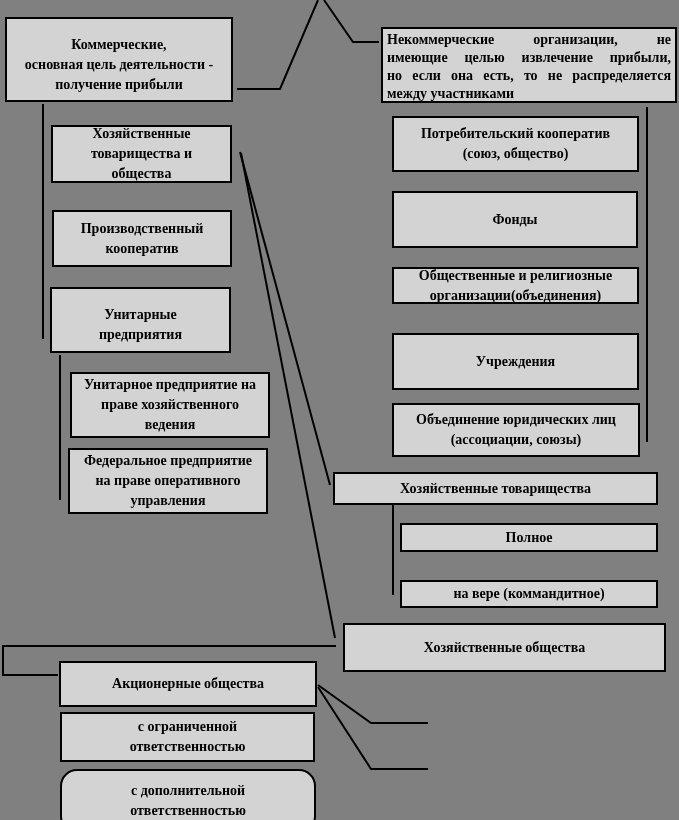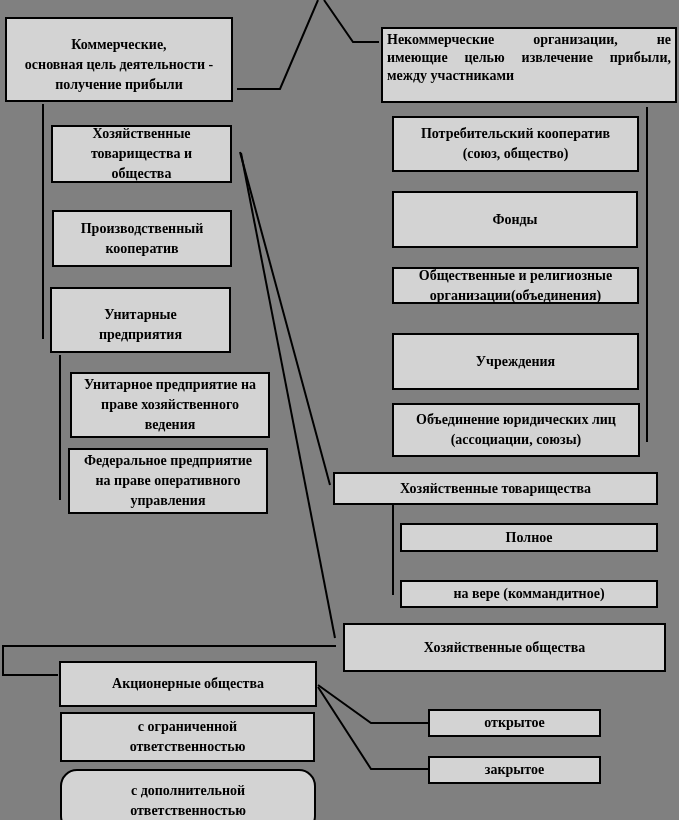--- a/index.html
+++ b/index.html
@@ -84,20 +84,21 @@
 праве хозяйственного
 ведения</div>
 
   <div class="box" style="left:68px; top:448px; width:200px; height:66px;">Федеральное предприятие
 на праве оперативного
 управления</div>
 
   <div class="box justify" style="left:381px; top:27px; width:296px; height:76px;">
     <div class="jline">Некоммерческие организации, не</div>
     <div class="jline">имеющие целью извлечение прибыли,</div>
+    <div class="jline">но если она есть, то не распределяется</div>
     <div class="jlast">между участниками</div>
   </div>
 
   <div class="box" style="left:392px; top:116px; width:247px; height:56px;">Потребительский кооператив
 (союз, общество)</div>
 
   <div class="box" style="left:392px; top:191px; width:246px; height:57px;">Фонды</div>
 
   <div class="box" style="left:392px; top:267px; width:247px; height:37px;">Общественные и религиозные
 организации(объединения)</div>
@@ -116,17 +117,15 @@
   <div class="box" style="left:343px; top:623px; width:323px; height:49px;">Хозяйственные  общества</div>
 
   <div class="box" style="left:59px; top:661px; width:258px; height:46px;">Акционерные общества</div>
 
   <div class="box" style="left:60px; top:712px; width:255px; height:50px;">с ограниченной
 ответственностью</div>
 
   <div class="box" style="left:60px; top:769px; width:256px; height:64px;border-radius:17px;">с дополнительной
 ответственностью</div>
 
-  <div class="box" style="left:428px; top:709px; width:173px; height:28px;">открытое</div>
 
-  <div class="box" style="left:428px; top:756px; width:173px; height:28px;">закрытое</div>
 
 </div>
 
 </body></html>

